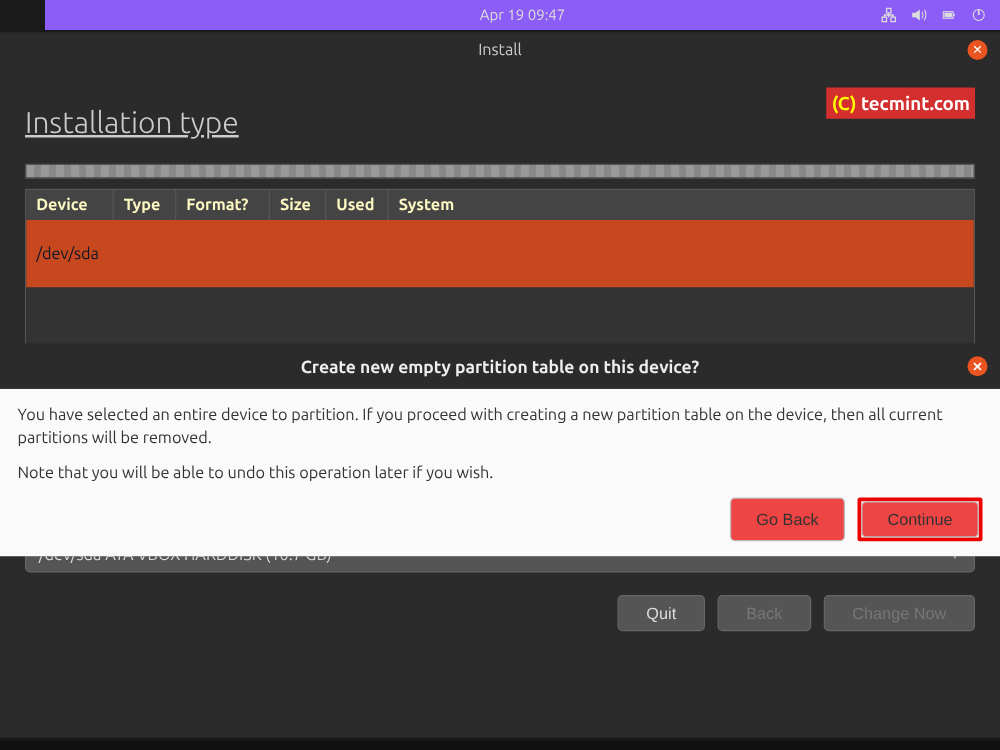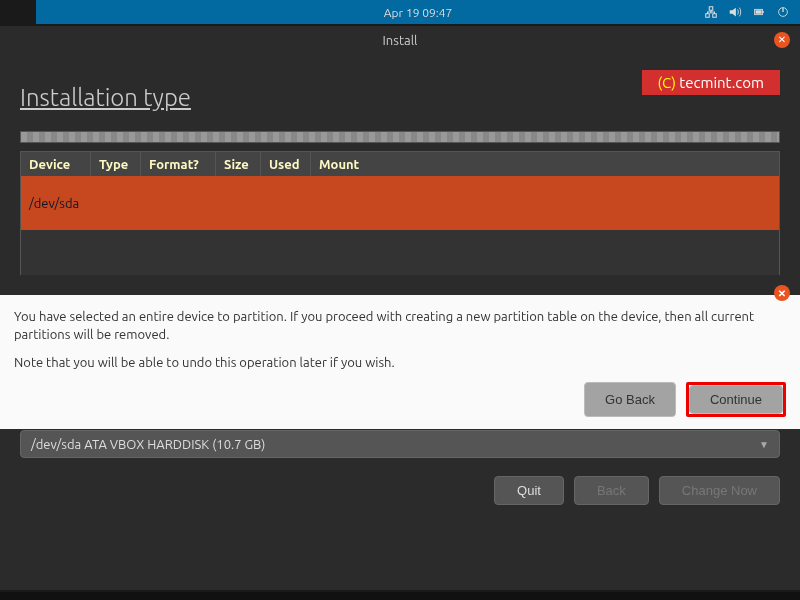--- a/index.html
+++ b/index.html
@@ -7,21 +7,21 @@
   font-family: Ubuntu, "Segoe UI", sans-serif;
   background: #1a1a1a;
   width: 800px;
   height: 600px;
   overflow: hidden;
   position: relative;
   color: #ddd;
 }
 .topbar {
   height: 24px;
-  background: #0369a1;
+  background: #8b5cf6;
   display: flex;
   align-items: center;
   justify-content: center;
   position: relative;
   font-size: 12px;
   color: #ddd;
   margin-left: 36px;
 }
 .topbar-right {
   position: absolute;
@@ -56,22 +56,22 @@
   justify-content: center;
   font-size: 10px;
   color: #fff;
   cursor: pointer;
 }
 .watermark {
   position: absolute;
   top: 44px; right: 20px;
   background: #d32f2f;
   color: #fff;
-  padding: 4px 16px;
-  font-weight: normal;
+  padding: 4px 4px;
+  font-weight: bold;
   font-size: 15px;
 }
 .watermark .c { color: #ff0; }
 .content {
   padding: 20px;
 }
 h1.page-title {
   font-size: 24px;
   font-weight: 300;
   color: #ccc;
@@ -200,21 +200,21 @@
   line-height: 1.4;
 }
 .modal-body p { margin-bottom: 10px; }
 .modal-actions {
   display: flex;
   justify-content: flex-end;
   gap: 10px;
   margin-top: 8px;
 }
 .btn-light {
-  background: #a3a3a3;
+  background: #ef4444;
   border: 1px solid #bbb;
   color: #333;
   padding: 6px 20px;
   border-radius: 4px;
   font-size: 13px;
   cursor: pointer;
 }
 .highlight-box {
   border: 3px solid #e00;
   padding: 0;
@@ -268,21 +268,21 @@
 
     <div class="bar-ruler"></div>
 
     <div class="table">
       <div class="table-header">
         <div class="th" style="width:70px">Device</div>
         <div class="th" style="width:50px">Type</div>
         <div class="th" style="width:75px">Format?</div>
         <div class="th" style="width:45px">Size</div>
         <div class="th" style="width:50px">Used</div>
-        <div class="th">Mount</div>
+        <div class="th">System</div>
       </div>
       <div class="table-row">
         <span>/dev/sda</span>
       </div>
       <div class="table-body-pad"></div>
     </div>
 
     <div class="toolbar-below">
       <button class="btn-small">+</button>
       <button class="btn-small disabled">−</button>
@@ -302,20 +302,21 @@
       <button class="btn-bottom">Quit</button>
       <button class="btn-bottom disabled">Back</button>
       <button class="btn-bottom disabled">Change Now</button>
     </div>
   </div>
 </div>
 
 <div class="modal-backdrop">
   <div class="modal">
     <div class="modal-title">
+      <span>Create new empty partition table on this device?</span>
       <div class="close-circle">✕</div>
     </div>
     <div class="modal-body">
       <p>You have selected an entire device to partition. If you proceed with creating a new partition table on the device, then all current partitions will be removed.</p>
       <p>Note that you will be able to undo this operation later if you wish.</p>
       <div class="modal-actions">
         <button class="btn-light">Go Back</button>
         <div class="highlight-box">
           <button class="btn-light">Continue</button>
         </div>

